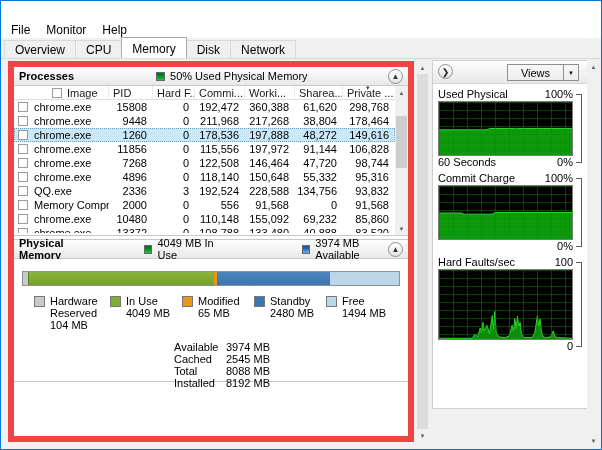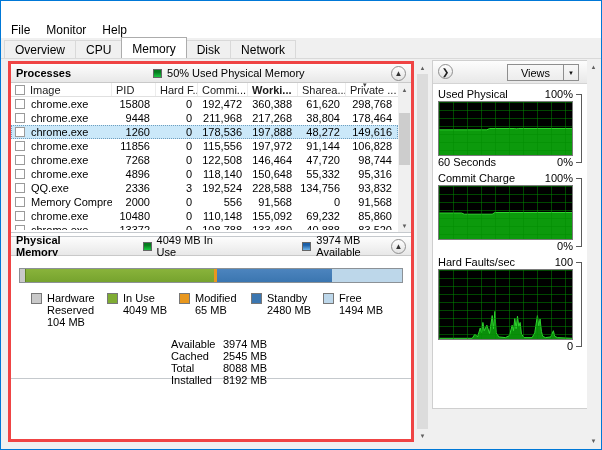--- a/index.html
+++ b/index.html
@@ -22,21 +22,21 @@
 
   
   .tabstrip { position:absolute; top:37px; left:0; right:0; height:21px; background:#F0F0F0; border-bottom:1px solid #D9D9D9; display:flex; align-items:flex-end; padding-left:3px; }
   .tab { font-size:12px; padding:2px 10px 3px 10px; background:#F0F0F0; border:1px solid #D9D9D9; border-bottom:none; margin-right:-1px; height:18px; }
   .tab.active { background:#fff; border-color:#ACACAC; height:21px; padding-top:4px; position:relative; z-index:2; }
 
   
   .main { position:absolute; top:58px; left:0; right:0; bottom:0; background:#F0F0F0; }
 
   
-  .left-col { position:absolute; left:7px; top:2px; width:406px; bottom:7px; background:#fff; border:3px solid #ef4444; }
+  .left-col { position:absolute; left:7px; top:2px; width:406px; bottom:7px; background:#fff; border:6px solid #ef4444; }
 
   .panel-header { height:19px; background:linear-gradient(#FDFDFD,#E8E8E8); border-bottom:1px solid #C9C9C9; display:flex; align-items:center; padding:0 5px; position:relative; }
   .panel-title { font-weight:bold; font-size:11px; }
   .hdr-sq { width:9px; height:9px; display:inline-block; margin-right:5px; border:1px solid #666; }
   .sq-green { background:linear-gradient(#067A1E 30%, #18C940); }
   .sq-blue  { background:linear-gradient(#1B5FA8 30%, #6FB3E8); }
   .chev-btn { position:absolute; right:5px; top:2px; width:15px; height:15px; border:1px solid #8F8F8F; border-radius:50%; background:linear-gradient(#fff,#E3E3E3); display:flex; align-items:center; justify-content:center; font-size:8px; color:#333; line-height:1; }
 
   
   .panel-processes { position:absolute; left:0; right:0; top:0; height:169px; border-bottom:1px solid #C5C9CD; }
@@ -46,21 +46,21 @@
   .sort-caret { position:absolute; top:-2px; left:352px; font-size:7px; color:#444; }
   .tbody { height:133px; overflow:hidden; }
   .trow { display:flex; height:14px; align-items:center; }
   .trow.selected { background:#CBE8F9; outline:1px dotted #6D9EBF; outline-offset:-1px; }
   .cell { white-space:nowrap; overflow:hidden; }
   .c-check { width:18px; flex:0 0 auto; display:flex; justify-content:center; }
   .checkbox { width:10px; height:10px; border:1px solid #9A9A9A; background:#fff; display:inline-block; }
   .c-image { flex:1 1 auto; padding-left:2px; }
   .c-num { flex:0 0 auto; text-align:right; padding-right:6px; }
   .c-pid{width:44px;} .c-hf{width:42px;} .c-commit{width:50px;} .c-work{width:50px;} .c-share{width:48px;} .c-priv{width:52px;}
-  .hc-image{flex:1 1 auto;} .hc-pid{width:44px;} .hc-hf{width:42px;} .hc-commit{width:50px;} .hc-work{width:50px;font-weight:bold;} .hc-share{width:48px;} .hc-priv{width:52px; border-right:none!important;}
+  .hc-image{flex:1 1 auto;margin-left:34px;} .hc-pid{width:44px;} .hc-hf{width:42px;} .hc-commit{width:50px;} .hc-work{width:50px;} .hc-share{width:48px;} .hc-priv{width:52px; border-right:none!important;}
 
   .tscroll { position:absolute; right:0; top:0; bottom:0; width:13px; background:#F0F0F0; }
   .tscroll .thumb { position:absolute; left:1px; right:1px; top:30px; height:52px; background:#CDCDCD; }
 
   
   .panel-pm { position:absolute; left:0; right:0; top:172px; height:143px; border-top:1px solid #C5C9CD; border-bottom:1px solid #C5C9CD; }
   .pm-body { position:absolute; left:0; right:0; top:19px; bottom:0; background:#fff; }
   .membar { position:absolute; left:8px; right:8px; top:12px; height:15px; border:1px solid #8C9196; display:flex; }
   .seg { height:100%; }
   .seg-hardware { width:1.27%; background:#C9C9C9; }

